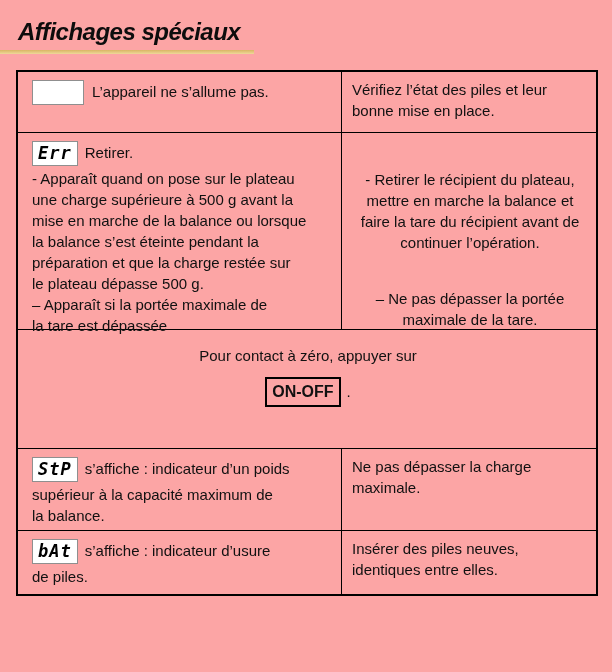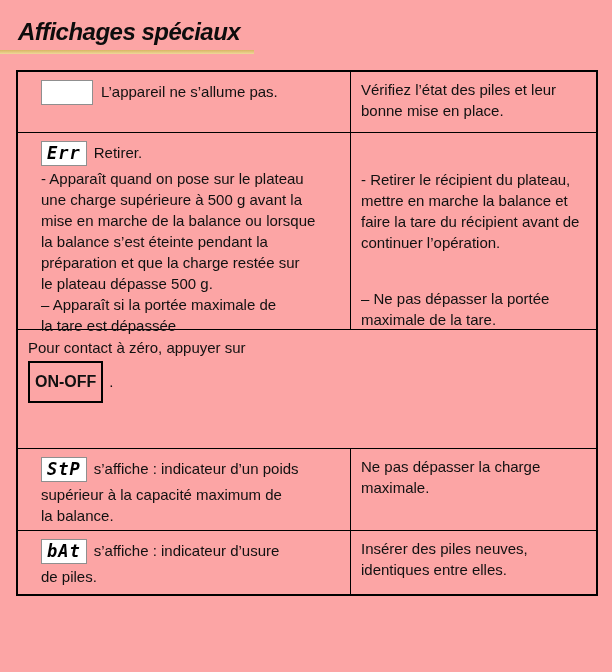--- a/index.html
+++ b/index.html
@@ -25,21 +25,21 @@
   .spec-table{
     position:absolute;left:16px;top:70px;
     width:578px;
     border:2px solid #000;
   }
   .row{display:flex;border-bottom:1.5px solid #000;}
   .row:last-child{border-bottom:none;}
   .cell-l{
     width:301px;min-width:301px;
     border-right:1.5px solid #000;
-    padding:7px 8px 0 23px;
+    padding:7px 8px 0 14px;
     font-size:15px;line-height:21px;
   }
   .cell-r{
     flex:1;
     padding:7px 8px 0 10px;
     font-size:15px;line-height:21px;
   }
   .pre{white-space:pre-line;}
   .lcd-box{
     display:inline-block;
@@ -66,36 +66,36 @@
     display:inline-block;
     border:1px solid #8f8f8f;
     padding:0 2px;margin:0 4px;
     line-height:19px;vertical-align:-3px;
   }
   .mini-display .lcd{font-size:14px;letter-spacing:0;}
   .mini-display .unit{font-size:10px;color:#222;}
   .onoff-btn{
     display:inline-block;
     border:2px solid #000;
-    padding:8px 5px;
+    padding:2px 5px;
     font-weight:bold;font-size:16px;
     line-height:22px;margin-top:3px;
     letter-spacing:0;
   }
   .dot-suffix{margin-left:6px;font-size:15px;}
   .gap-top{margin-top:29px;}
   .gap-mid{margin-top:35px;}
   
   .r1 .cell-l,.r1 .cell-r{height:53px;}
   .r2 .cell-l,.r2 .cell-r{height:51px;}
   .r3 .cell-l,.r3 .cell-r{height:189px;}
   .r4 .cell-l,.r4 .cell-r{height:111px;}
   .r5 .cell-l,.r5 .cell-r{height:74px;}
   .r6 .cell-l,.r6 .cell-r{height:56px;}
-  p{margin:0;}
+  p{margin:8px;text-align:center;}
 </style>
 </head>
 <body>
 
 <div class="page">
 
   <div class="page-title">Affichages spéciaux</div>
   <div class="title-underline"></div>
 
   <div class="spec-table">

